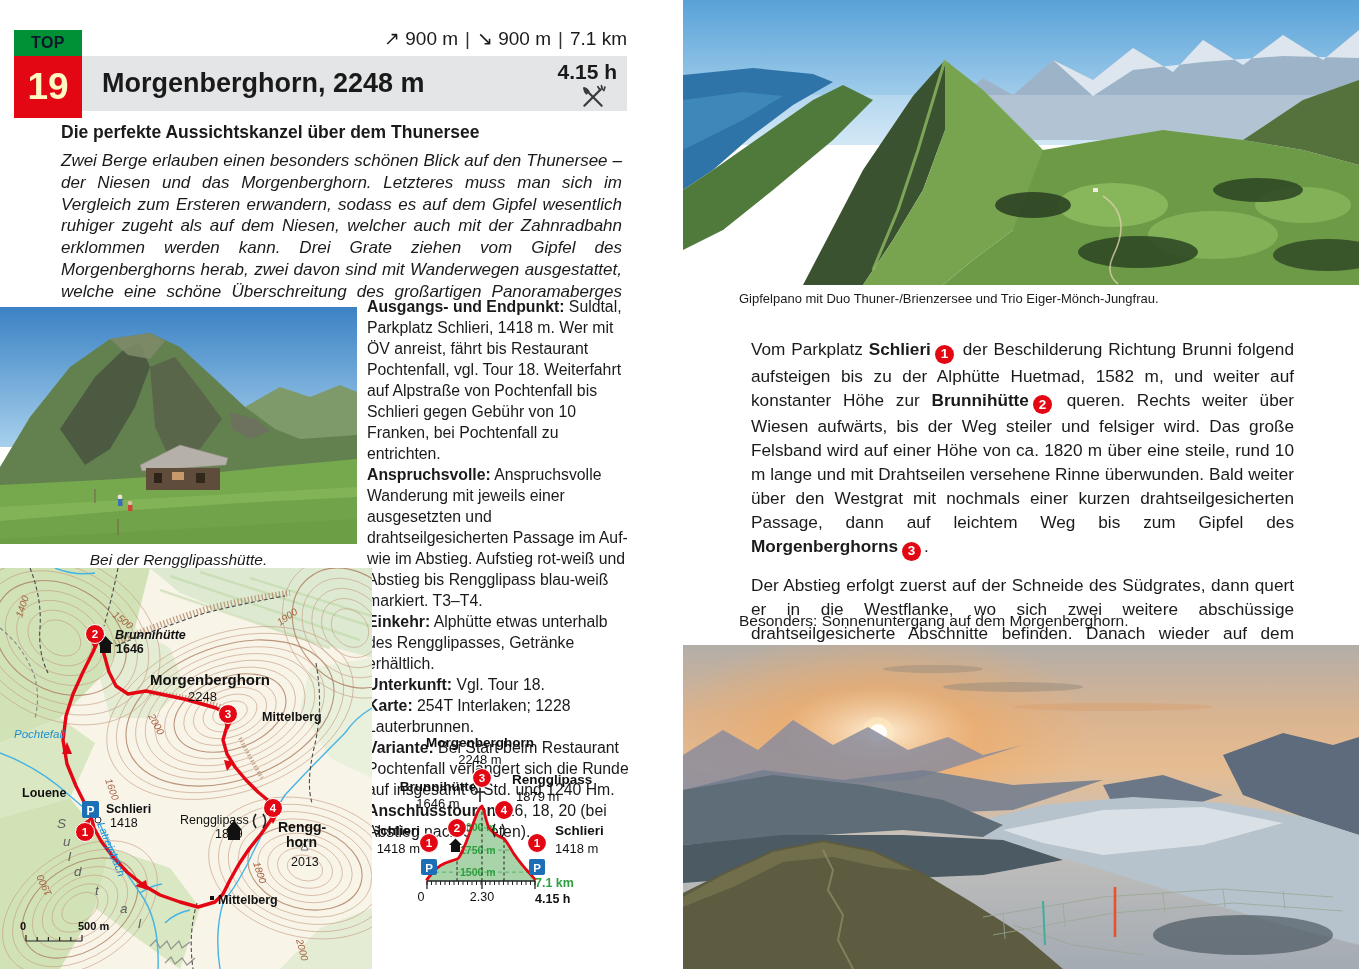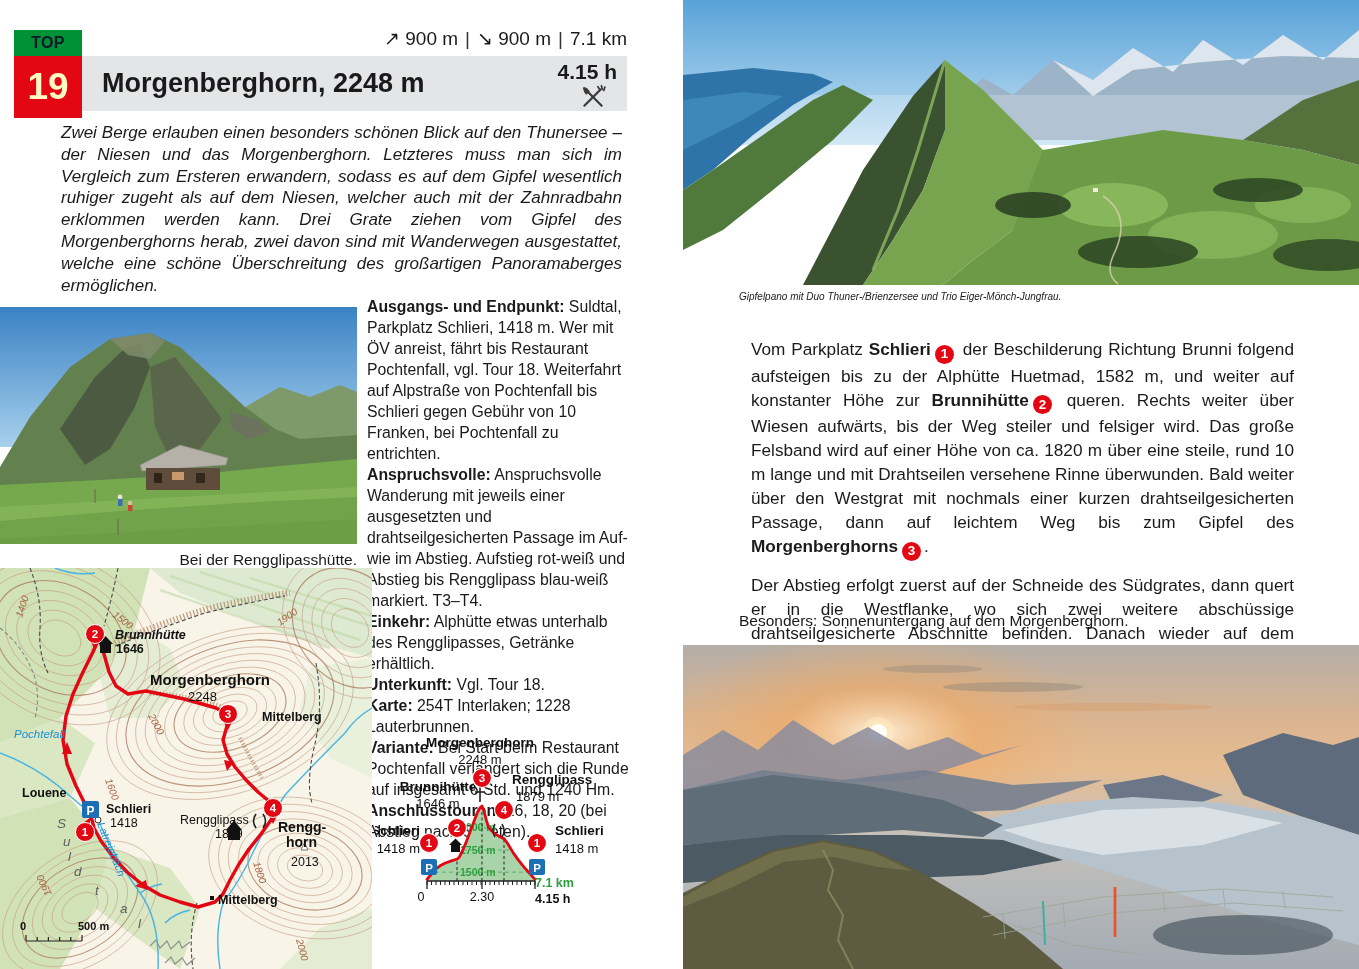--- a/index.html
+++ b/index.html
@@ -18,23 +18,23 @@
   .duration{top:60px;right:742px;font-size:21px;font-weight:bold}
   .meal-icon{left:578px;top:84px;width:30px;height:26px}
   
   .intro{left:61px;top:122px;width:561px}
   .intro h2{margin:0 0 7px;font-size:17.5px}
   .intro p{margin:0;font-style:italic;font-size:17px;line-height:21.8px;text-align:justify}
   
   .fig{overflow:hidden}
   .fig svg{display:block}
   .fig-hut{left:0;top:307px;width:357px;height:237px}
-  .cap-hut{left:0;top:551px;width:357px;text-align:right;font-size:15.5px}
+  .cap-hut{left:0;top:551px;width:357px;text-align:center;font-style:italic;font-size:15.5px}
   .fig-pano{left:683px;top:0;width:676px;height:285px}
-  .cap-pano{left:739px;top:291px;width:566px;font-style:italic;font-size:10px}
+  .cap-pano{left:739px;top:291px;width:566px;font-size:13px}
   .fig-sunset{left:683px;top:645px;width:676px;height:324px}
   .besonders{left:739px;top:612px;width:566px;font-size:15.5px}
   
   .info-col{left:367px;top:296px;width:266px;font-size:15.8px;line-height:21px}
   .info-col p{margin:0}
   
   .route-text{left:739px;top:325px;width:567px;font-size:17.2px;line-height:24px;text-align:justify}
   .route-text p{margin:12px}
   .inline-marker{display:inline-flex;width:19px;height:19px;border-radius:50%;background:#e30613;color:#fff;
                  font-weight:bold;font-size:13.5px;align-items:center;justify-content:center;
@@ -69,20 +69,21 @@
       <path d="M4 3 Q8 3 10 7 L7 10 Q3.5 7 4 3 Z" fill="#3a3a3a"></path>
       <g stroke="#3a3a3a" stroke-width="1.6" stroke-linecap="round">
         <line x1="17.5" y1="2.5" x2="19.5" y2="5.5"></line>
         <line x1="20.8" y1="1.6" x2="21.6" y2="5"></line>
         <line x1="24" y1="2.8" x2="23" y2="6"></line>
       </g>
     </svg>
   </div>
 
   <div class="abs intro">
+    <h2>Die perfekte Aussichtskanzel über dem Thunersee</h2>
     <p>Zwei Berge erlauben einen besonders schönen Blick auf den Thunersee – der Niesen und das Morgenberghorn. Letzteres muss man sich im Vergleich zum Ersteren erwandern, sodass es auf dem Gipfel wesentlich ruhiger zugeht als auf dem Niesen, welcher auch mit der Zahnradbahn erklommen werden kann. Drei Grate ziehen vom Gipfel des Morgenberghorns herab, zwei davon sind mit Wanderwegen ausgestattet, welche eine schöne Überschreitung des großartigen Panoramaberges ermöglichen.</p>
   </div>
 
   <div class="abs fig fig-hut">
     <svg viewBox="0 0 357 237" width="357" height="237" preserveAspectRatio="none">
       <defs>
         <linearGradient id="skyL" x1="0" y1="0" x2="0" y2="1">
           <stop offset="0" stop-color="#3b82c4"></stop>
             <stop offset="1" stop-color="#a7d0ec"></stop>
         </linearGradient>

